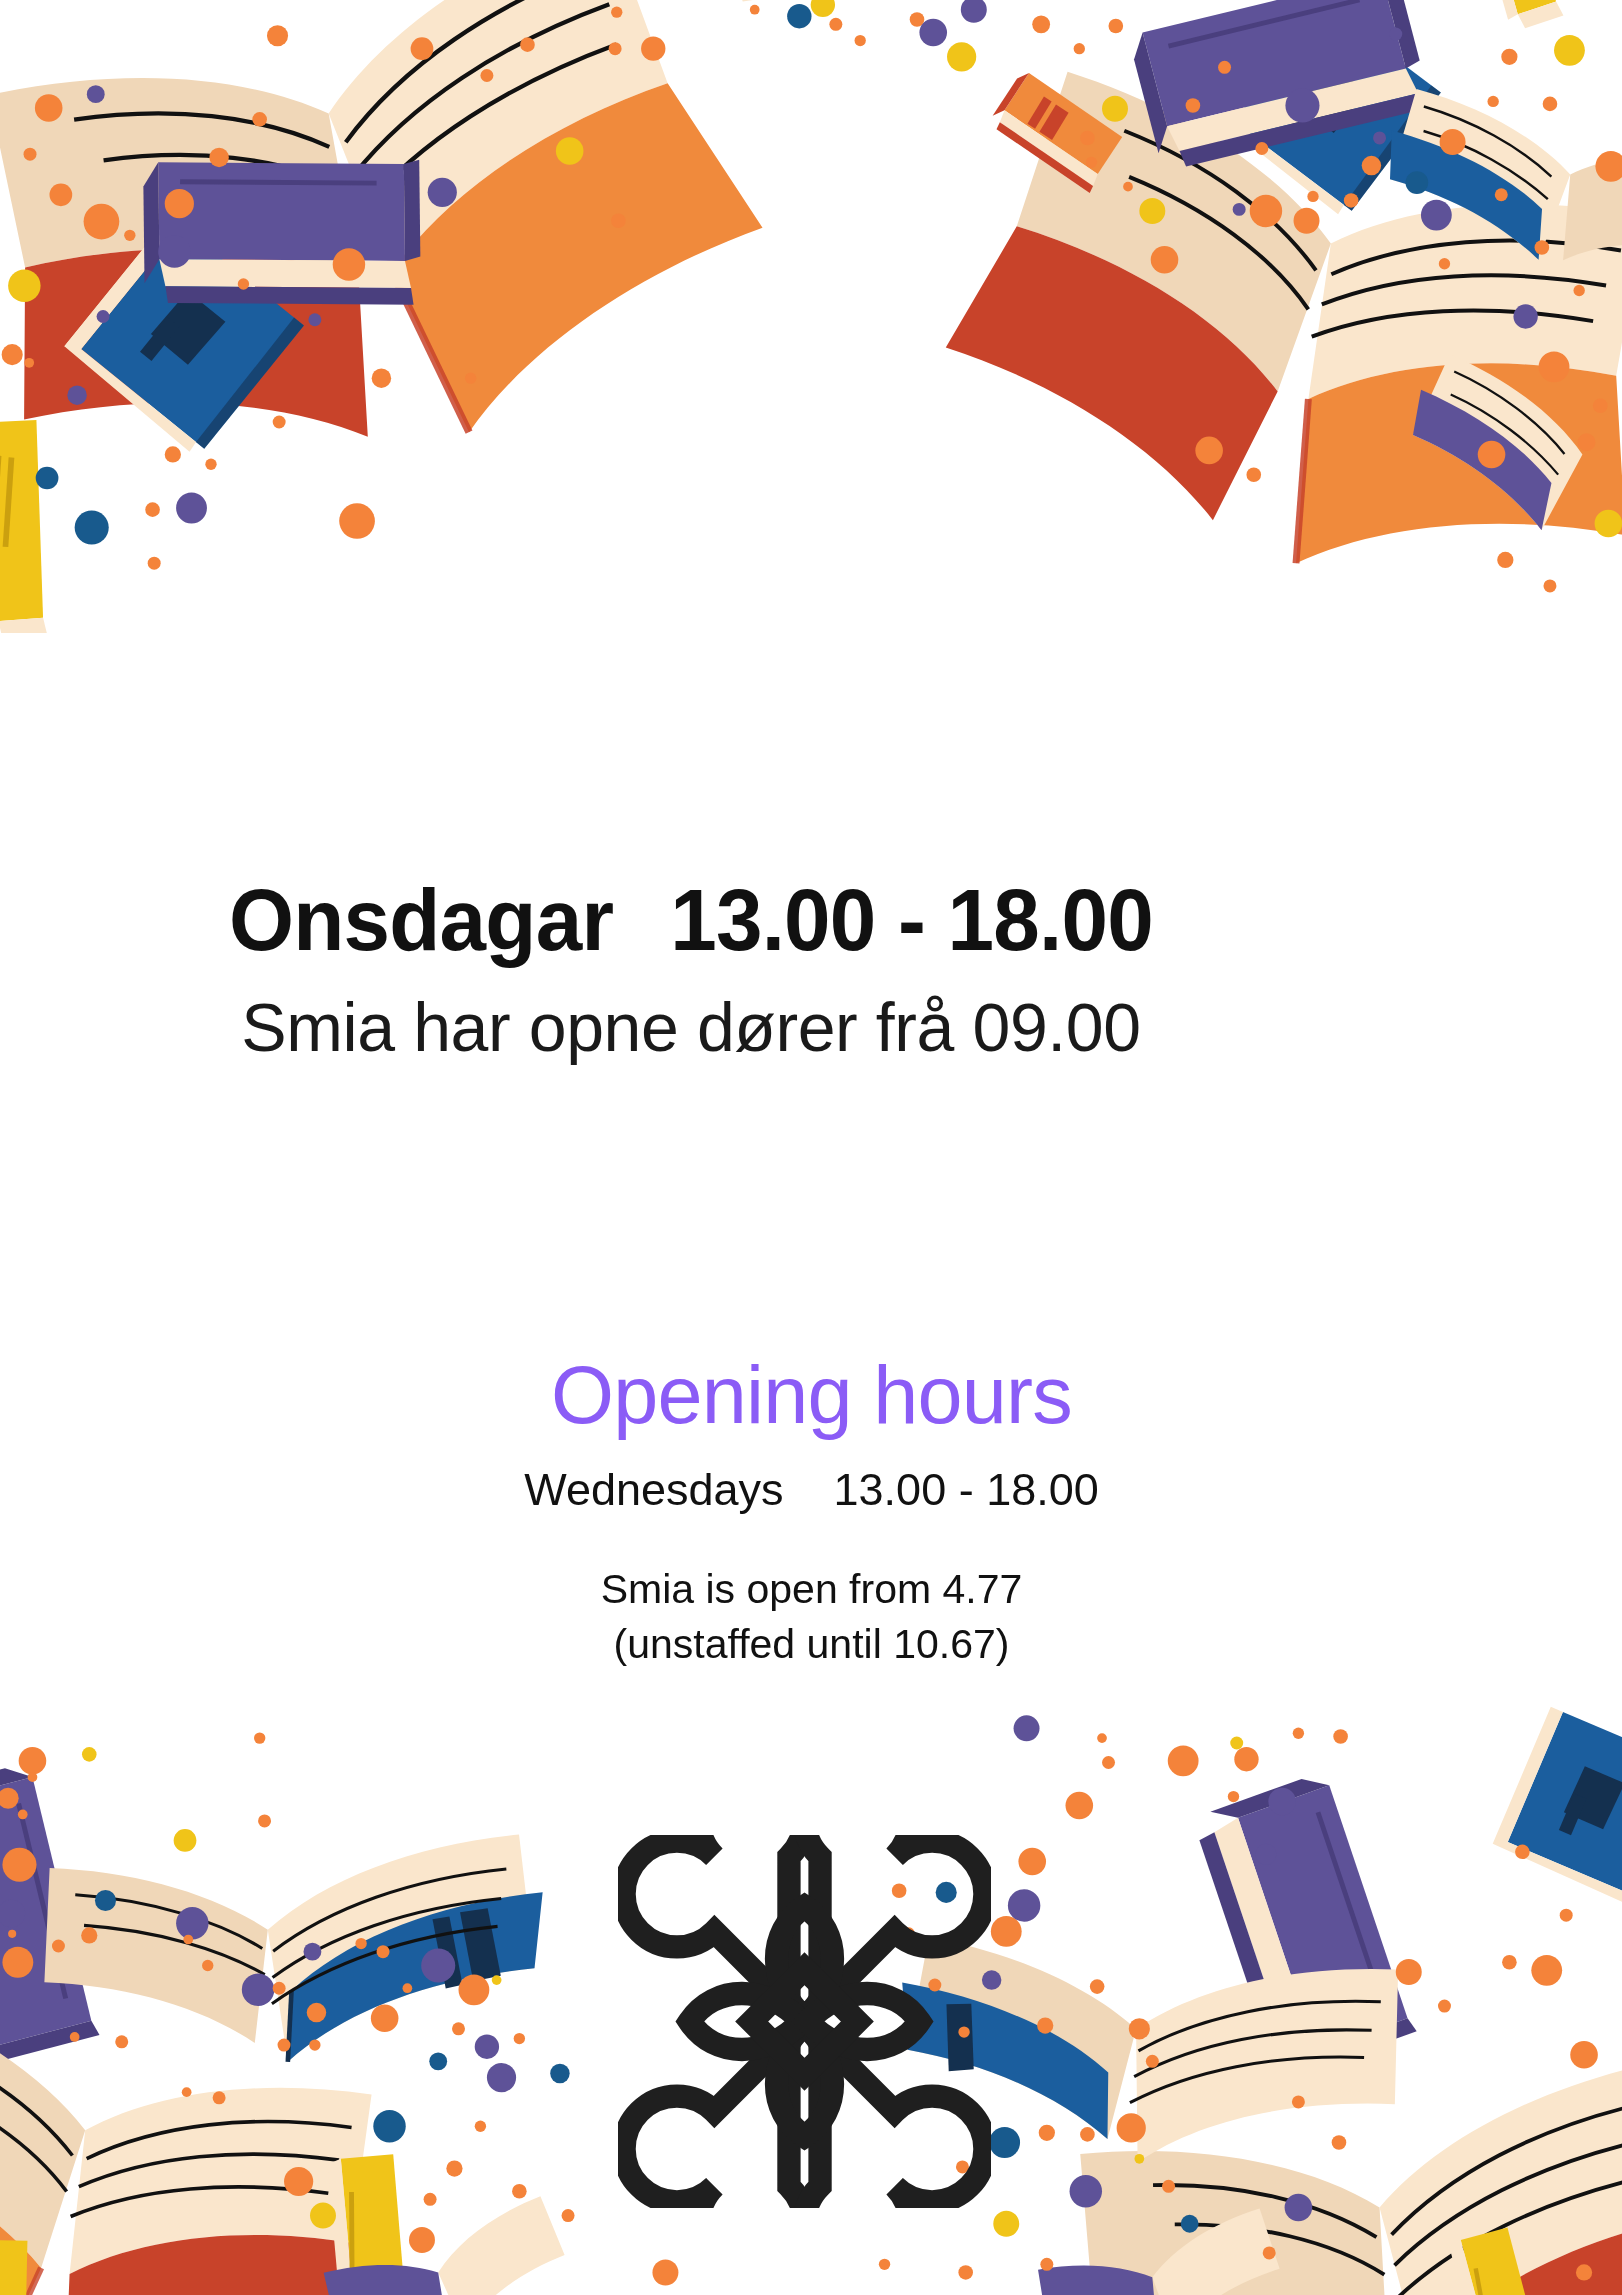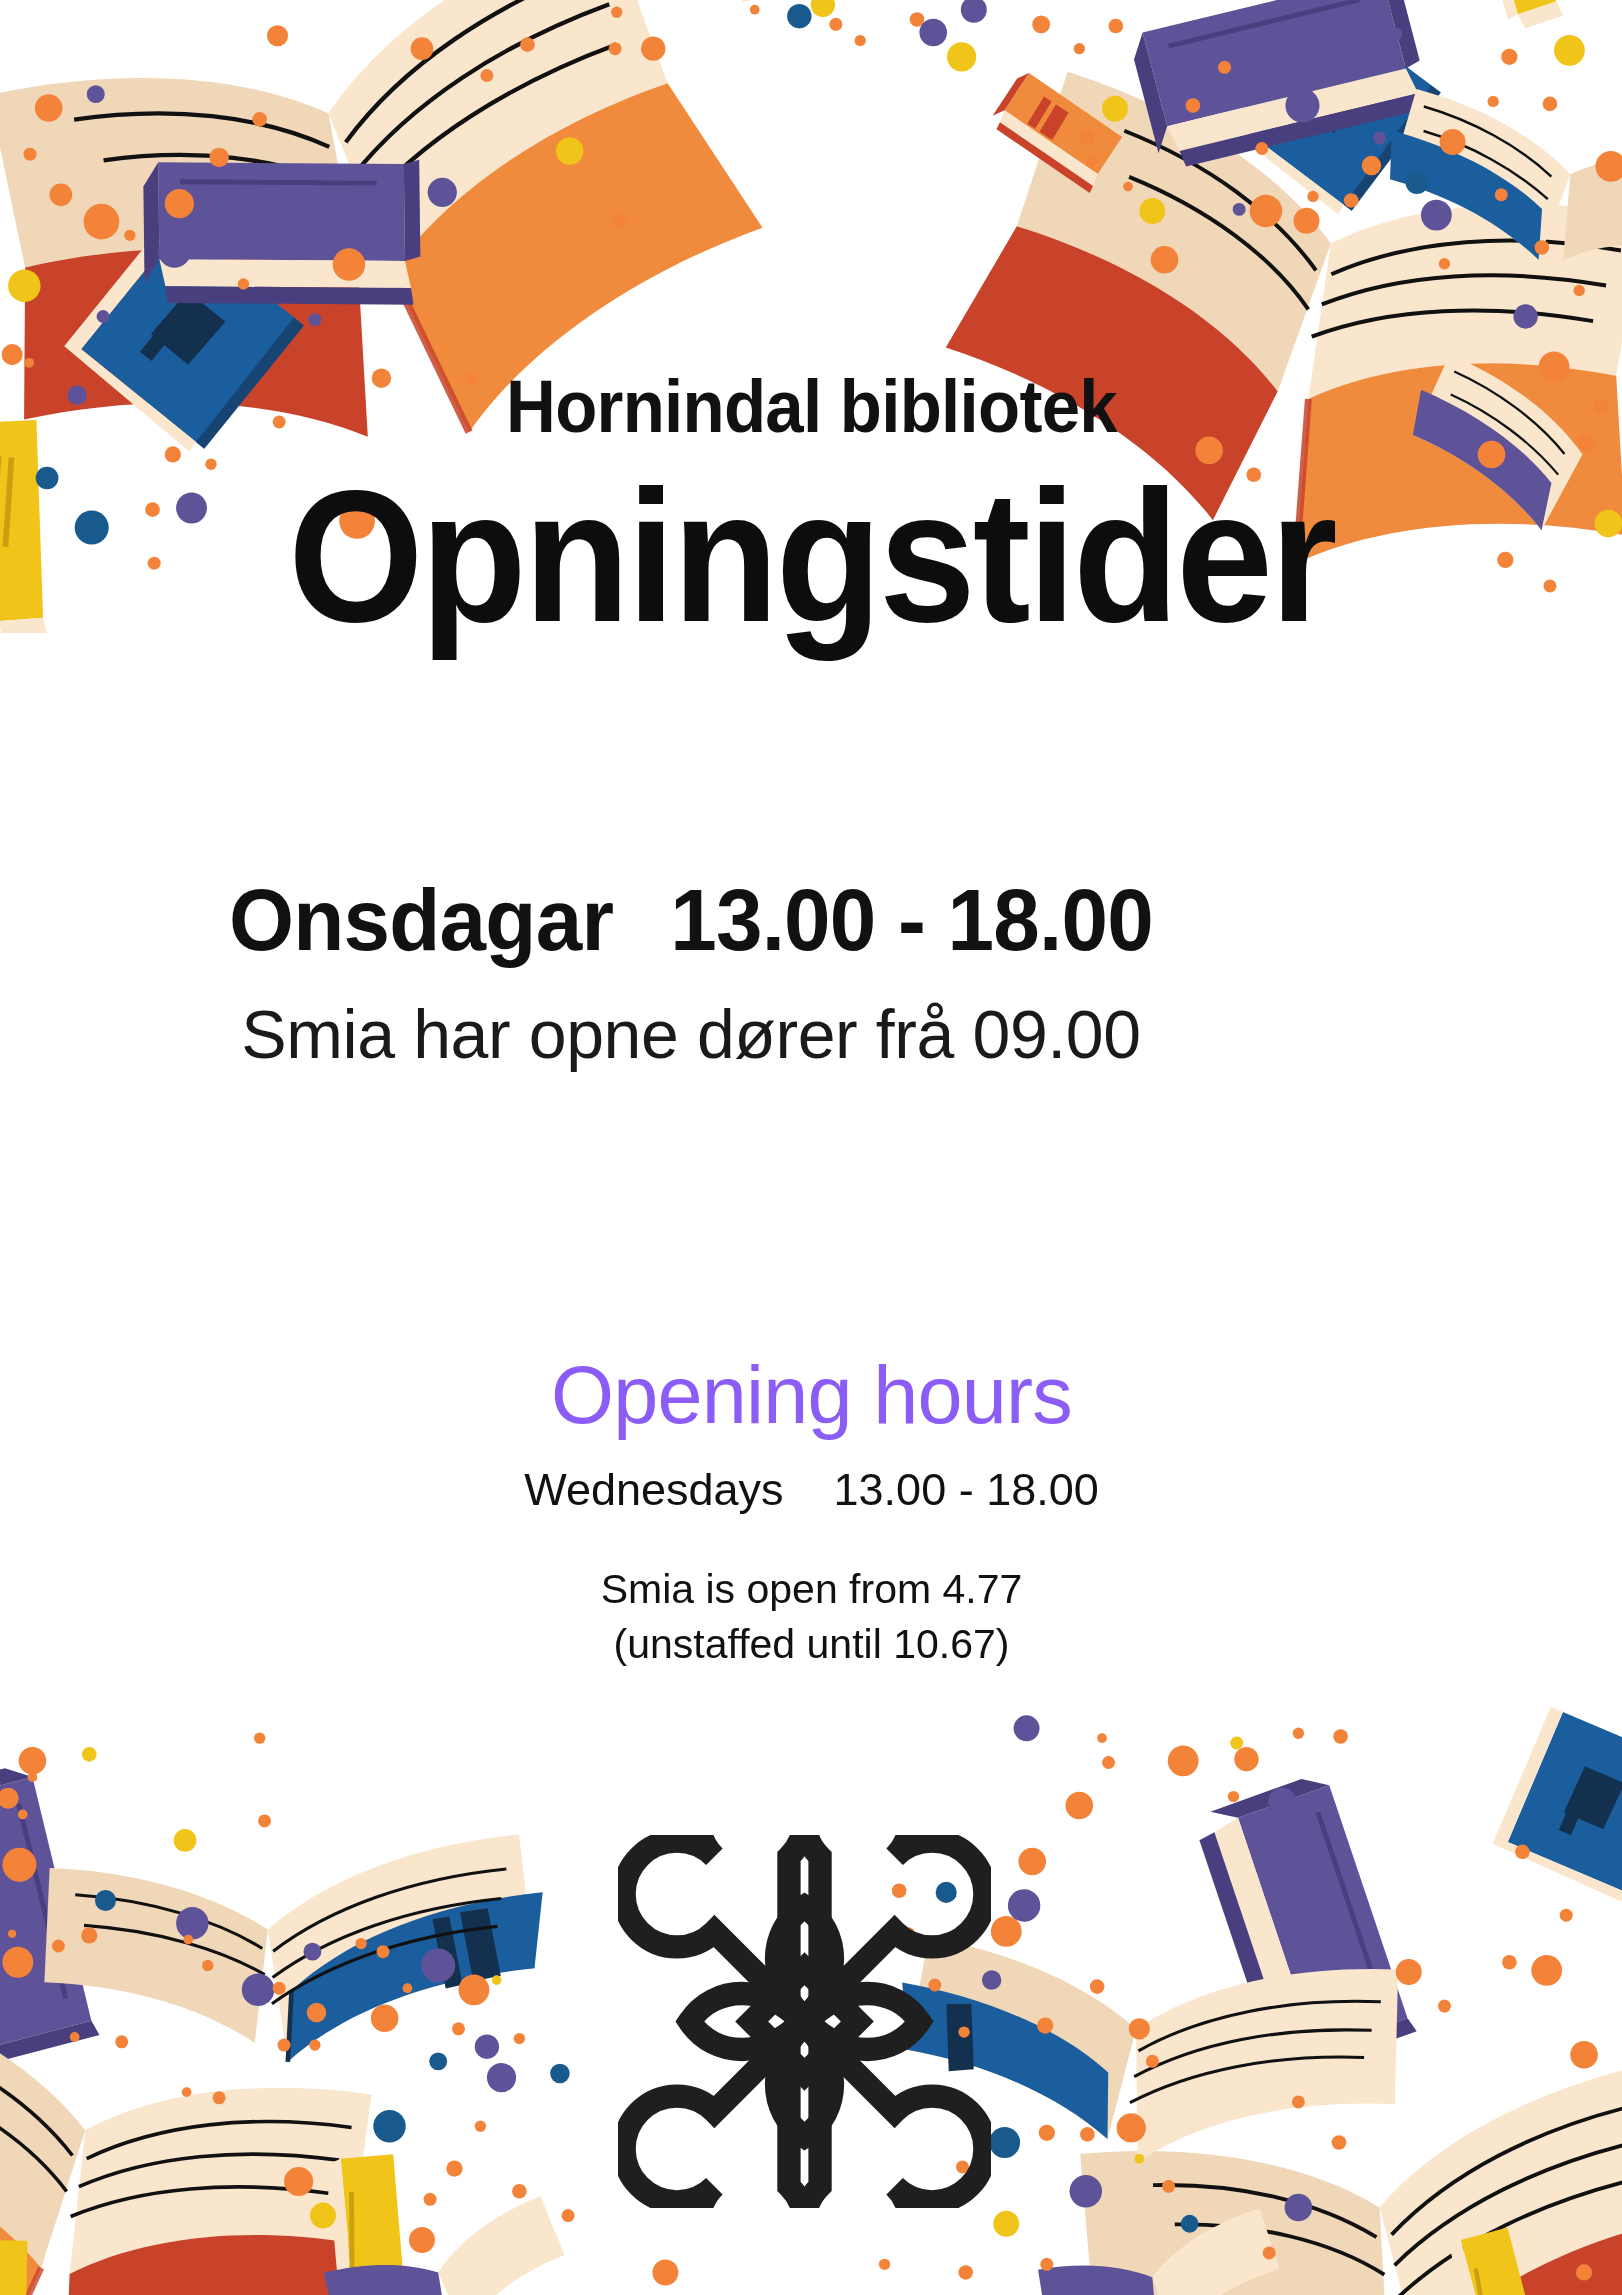--- a/index.html
+++ b/index.html
@@ -36,21 +36,21 @@
 
   .no-block{position:absolute;top:872px;left:0;width:1382px;text-align:center;}
   .no-hours{
     font-weight:bold;font-size:88px;line-height:1.1;color:#111;
     letter-spacing:-0.8px;transform:scaleX(.95);transform-origin:center;
   }
   .no-hours .day{display:inline-block;margin-right:60px;}
   .no-hours .time{display:inline-block;}
   .no-note{
     font-weight:400;font-size:68px;line-height:1.25;color:#1a1a1a;
-    margin-top:23px;letter-spacing:-0.4px;
+    margin-top:16px;letter-spacing:-0.4px;
   }
   .no-note div{white-space:nowrap;}
 
   .en-block{position:absolute;top:1351px;left:0;width:1623px;text-align:center;}
   .en-title{font-weight:400;font-size:81px;line-height:1.1;color:#8b5cf6;letter-spacing:-0.8px;}
   .en-hours{font-weight:400;font-size:45px;line-height:1.2;color:#111;margin-top:23px;}
   .en-hours .day{display:inline-block;margin-right:50px;}
   .en-note{font-weight:400;font-size:41px;line-height:1.35;color:#111;margin-top:45px;}
 
   
@@ -465,24 +465,20 @@
         <circle cx="1952" cy="700" r="10" fill="#F4833A"></circle>
         <circle cx="150" cy="416" r="8" fill="#F4833A"></circle>
         <circle cx="92" cy="410" r="6" fill="#F4833A"></circle>
         <circle cx="230" cy="478" r="6" fill="#F4833A"></circle>
       </g>
     </svg>
   </div>
 
   <div class="content">
 
-    <div class="title-block">
-      <div class="kicker">Hornindal bibliotek</div>
-      <div class="maintitle">Opningstider</div>
-    </div>
 
     <div class="no-block">
       <div class="no-hours">
         <span class="day">Onsdagar</span><span class="time">13.00 - 18.00</span>
       </div>
       <div class="no-note">
         <div>Smia har opne dører  frå 09.00</div>
       </div>
     </div>
 

